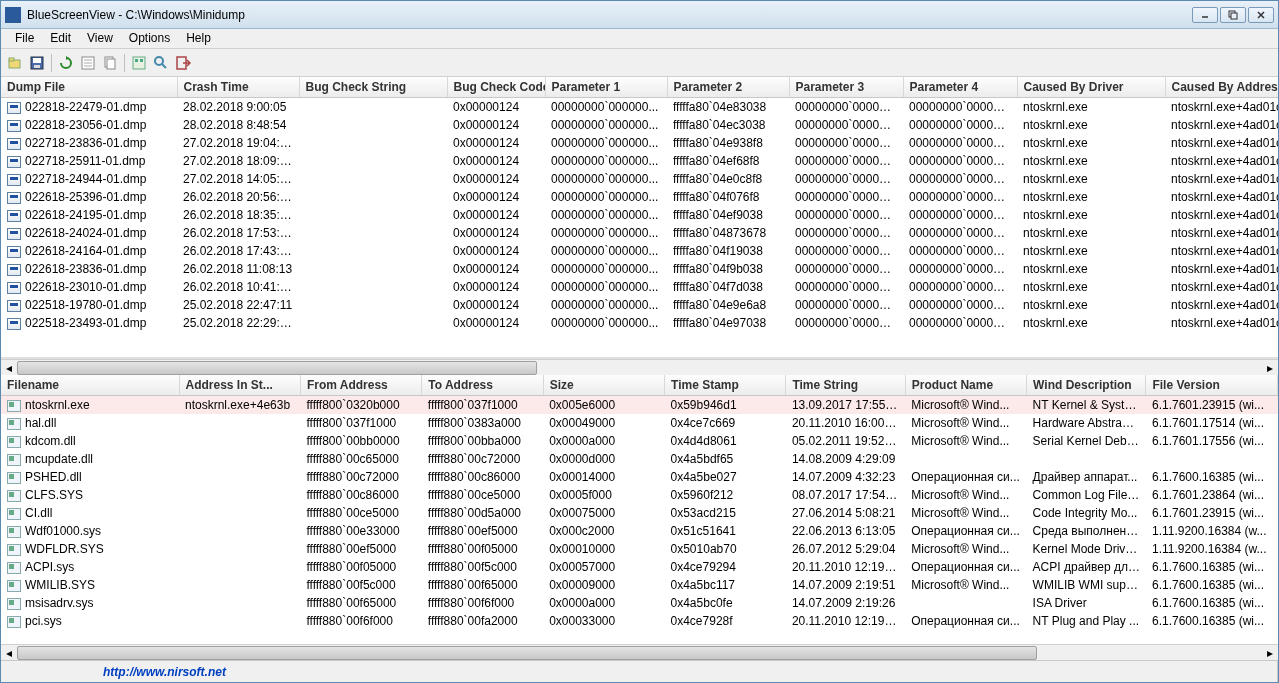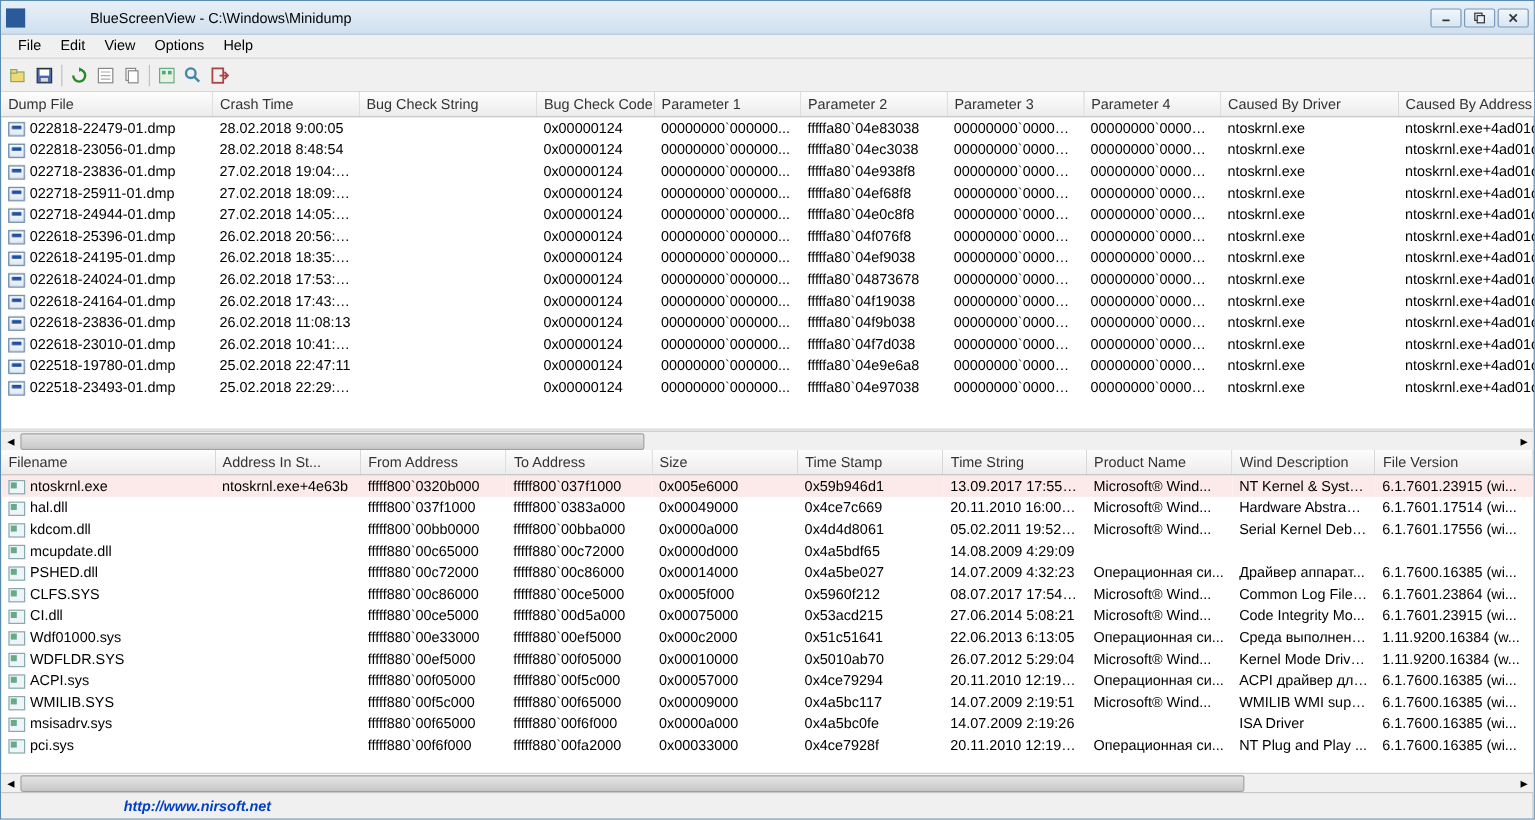--- a/index.html
+++ b/index.html
@@ -1,32 +1,32 @@
 <!DOCTYPE html>
 <html><head>
 <meta charset="utf-8">
 <style>
 * { margin: 0; padding: 0; box-sizing: border-box; font-family: "Segoe UI", Tahoma, sans-serif; font-size: 12px; }
 body { background: #fff; width: 1279px; height: 683px; overflow: hidden; display: flex; flex-direction: column; border: 1px solid #5a8ab0; }
-.titlebar { background: linear-gradient(#e8f0f8, #d0e0ee); height: 28px; display: flex; align-items: center; padding: 0 4px; border-bottom: 1px solid #a0b8cc; gap: 48px; }
+.titlebar { background: linear-gradient(#e8f0f8, #d0e0ee); height: 28px; display: flex; align-items: center; padding: 0 4px; border-bottom: 1px solid #a0b8cc; }
 .titlebar .ticon { width: 16px; height: 16px; background: #2a5a9a; margin-right: 6px; display: inline-block; }
 .titlebar .title { flex: 1; color: #000; font-size: 12px; }
 .winbtns { display: flex; gap: 2px; }
 .winbtn { width: 26px; height: 16px; border: 1px solid #7a9ab8; background: linear-gradient(#f0f6fc, #d8e6f2); border-radius: 2px; display: flex; align-items: center; justify-content: center; cursor: pointer; }
 .winbtn svg { width: 10px; height: 10px; }
 .menubar { background: #f0f0f0; height: 20px; display: flex; padding: 0 6px; border-bottom: 1px solid #d0d0d0; }
 .menubar .mitem { padding: 2px 8px; cursor: pointer; }
 .toolbar { background: #f0f0f0; height: 28px; display: flex; align-items: center; padding: 0 4px; border-bottom: 1px solid #d0d0d0; gap: 2px; }
 .tbtn { width: 20px; height: 20px; display: flex; align-items: center; justify-content: center; cursor: pointer; }
 .tsep { width: 1px; height: 18px; background: #c0c0c0; margin: 0 2px; }
 .pane { overflow: auto; position: relative; }
 .top-pane { height: 282px; border-bottom: 2px solid #e0e0e0; }
 .bottom-pane { flex: 1; }
 table { border-collapse: collapse; width: 100%; table-layout: fixed; }
-th { background: linear-gradient(#fdfdfd, #ececec); border-right: 1px solid #d8d8d8; border-bottom: 1px solid #c8c8c8; text-align: left; padding: 3px 6px; font-weight: normal; position: sticky; top: 0; white-space: nowrap; overflow: hidden; color: #333; }
+th { background: linear-gradient(#fdfdfd, #ececec); border-right: 1px solid #d8d8d8; border-bottom: 1px solid #c8c8c8; text-align: left; padding: 3px 6px; font-weight: bold; position: sticky; top: 0; white-space: nowrap; overflow: hidden; color: #333; }
 td { padding: 2px 6px; white-space: nowrap; overflow: hidden; text-overflow: ellipsis; cursor: default; }
 tr.highlight td { background: #fce9e9; }
 .ficon { width: 14px; height: 12px; display: inline-block; vertical-align: middle; margin-right: 4px; }
 .dmp-icon { background: linear-gradient(#fff, #e0e8f0); border: 1px solid #6080a0; position: relative; }
 .dmp-icon::after { content: ""; position: absolute; top: 2px; left: 2px; right: 2px; height: 3px; background: #2050a0; }
 .sys-icon { background: #eef4fa; border: 1px solid #8aa; position: relative; }
 .sys-icon::before { content: ""; position: absolute; left: 1px; top: 1px; width: 5px; height: 5px; background: #6a8; }
 .statusbar { height: 22px; background: #f0f0f0; border-top: 1px solid #c8c8c8; display: flex; align-items: center; }
 .statusbar .cell { padding: 2px 8px; border-right: 1px solid #c8c8c8; height: 100%; display: flex; align-items: center; }
 .statusbar a { color: #0040c0; text-decoration: none; font-weight: bold; font-style: italic; }

